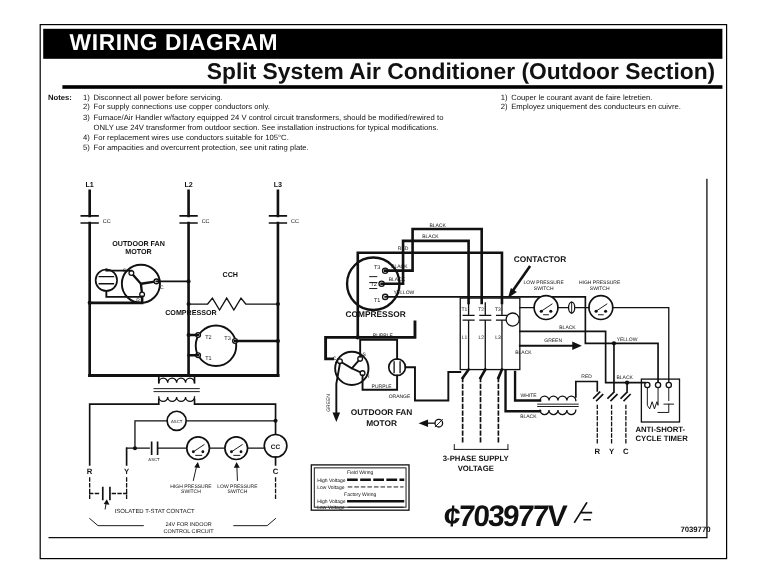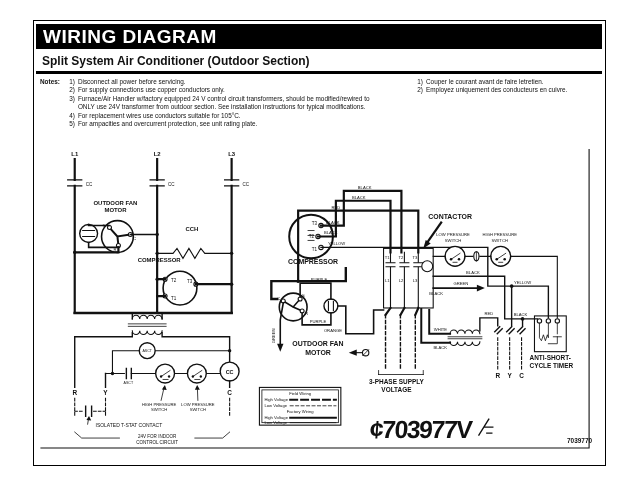--- a/index.html
+++ b/index.html
@@ -1,22 +1,22 @@
 <!DOCTYPE html>
 <html><head>
 <meta charset="utf-8">
 <style>
   html,body{margin:0;padding:0;background:#fff;width:640px;height:480px;overflow:hidden;
     font-family:"Liberation Sans",sans-serif;color:#111;}
   .page{position:absolute;left:33px;top:20px;width:571px;height:444px;border:1.5px solid #000;background:#fff;}
   .titlebar{position:absolute;left:2px;top:3px;right:3px;height:25px;background:#000;color:#fff;
-    font-weight:bold;font-size:19px;line-height:25px;padding-left:7px;letter-spacing:.5px;}
-  .subtitle-row{position:absolute;left:2px;top:30px;right:3px;height:20px;display:flex;
-    justify-content:flex-start;align-items:center;padding:0 6px;border-bottom:3px solid #000;
-    font-weight:bold;font-size:12px;}
+    font-weight:bold;font-size:19px;line-height:25px;padding-left:22px;letter-spacing:.5px;}
+  .subtitle-row{position:absolute;left:18px;top:30px;right:3px;height:20px;display:flex;
+    justify-content:flex-end;align-items:center;padding:0 6px;border-bottom:3px solid #000;
+    font-weight:bold;font-size:19px;}
   .notes{position:absolute;left:6px;top:57px;right:4px;height:70px;font-size:6.4px;line-height:1.32;}
   .notes-en{position:absolute;left:0;top:0;width:330px;display:flex;}
   .notes-label{font-weight:bold;margin-right:4px;white-space:nowrap;}
   .note-row{display:flex;}
   .note-row .num{width:11px;flex:none;text-align:right;margin-right:3px;}
   .note-row .txt{flex:1;}
   .notes-fr{position:absolute;left:372px;top:0;width:195px;}
   svg{position:absolute;left:2px;top:128px;}
   .t{fill:#111;stroke:none;font-family:"Liberation Sans",sans-serif;}
   .b{font-weight:bold;}

